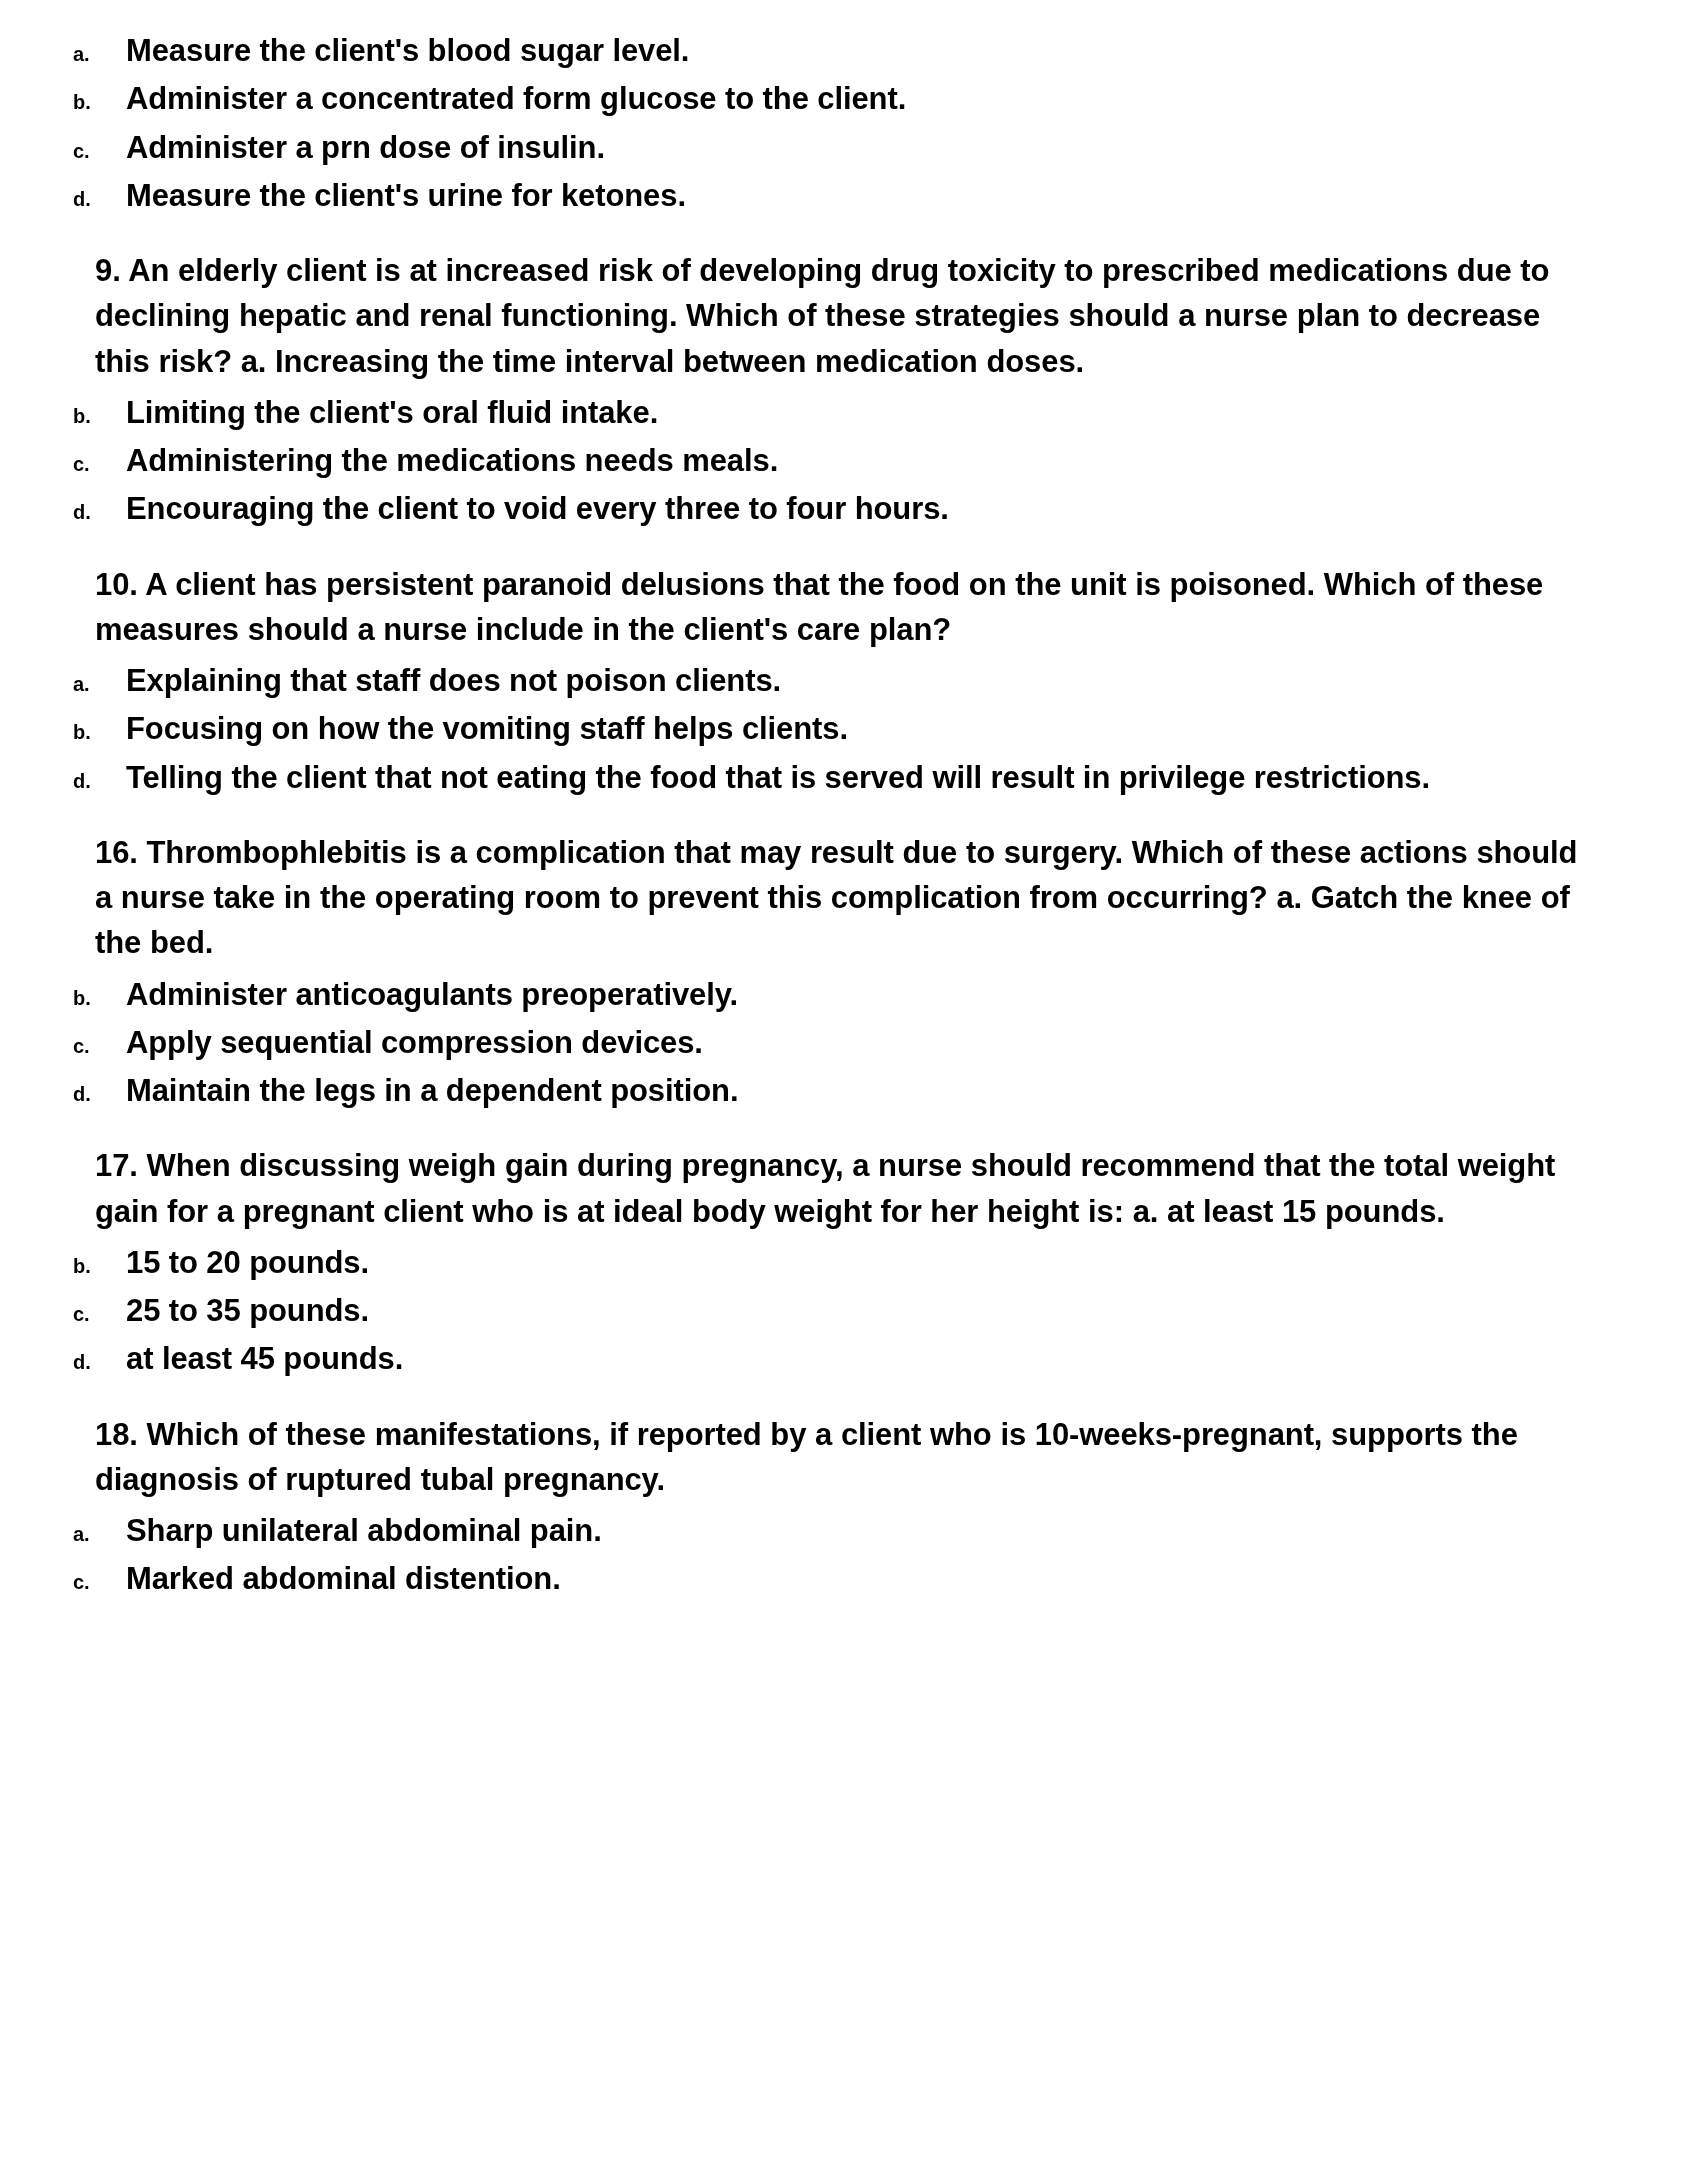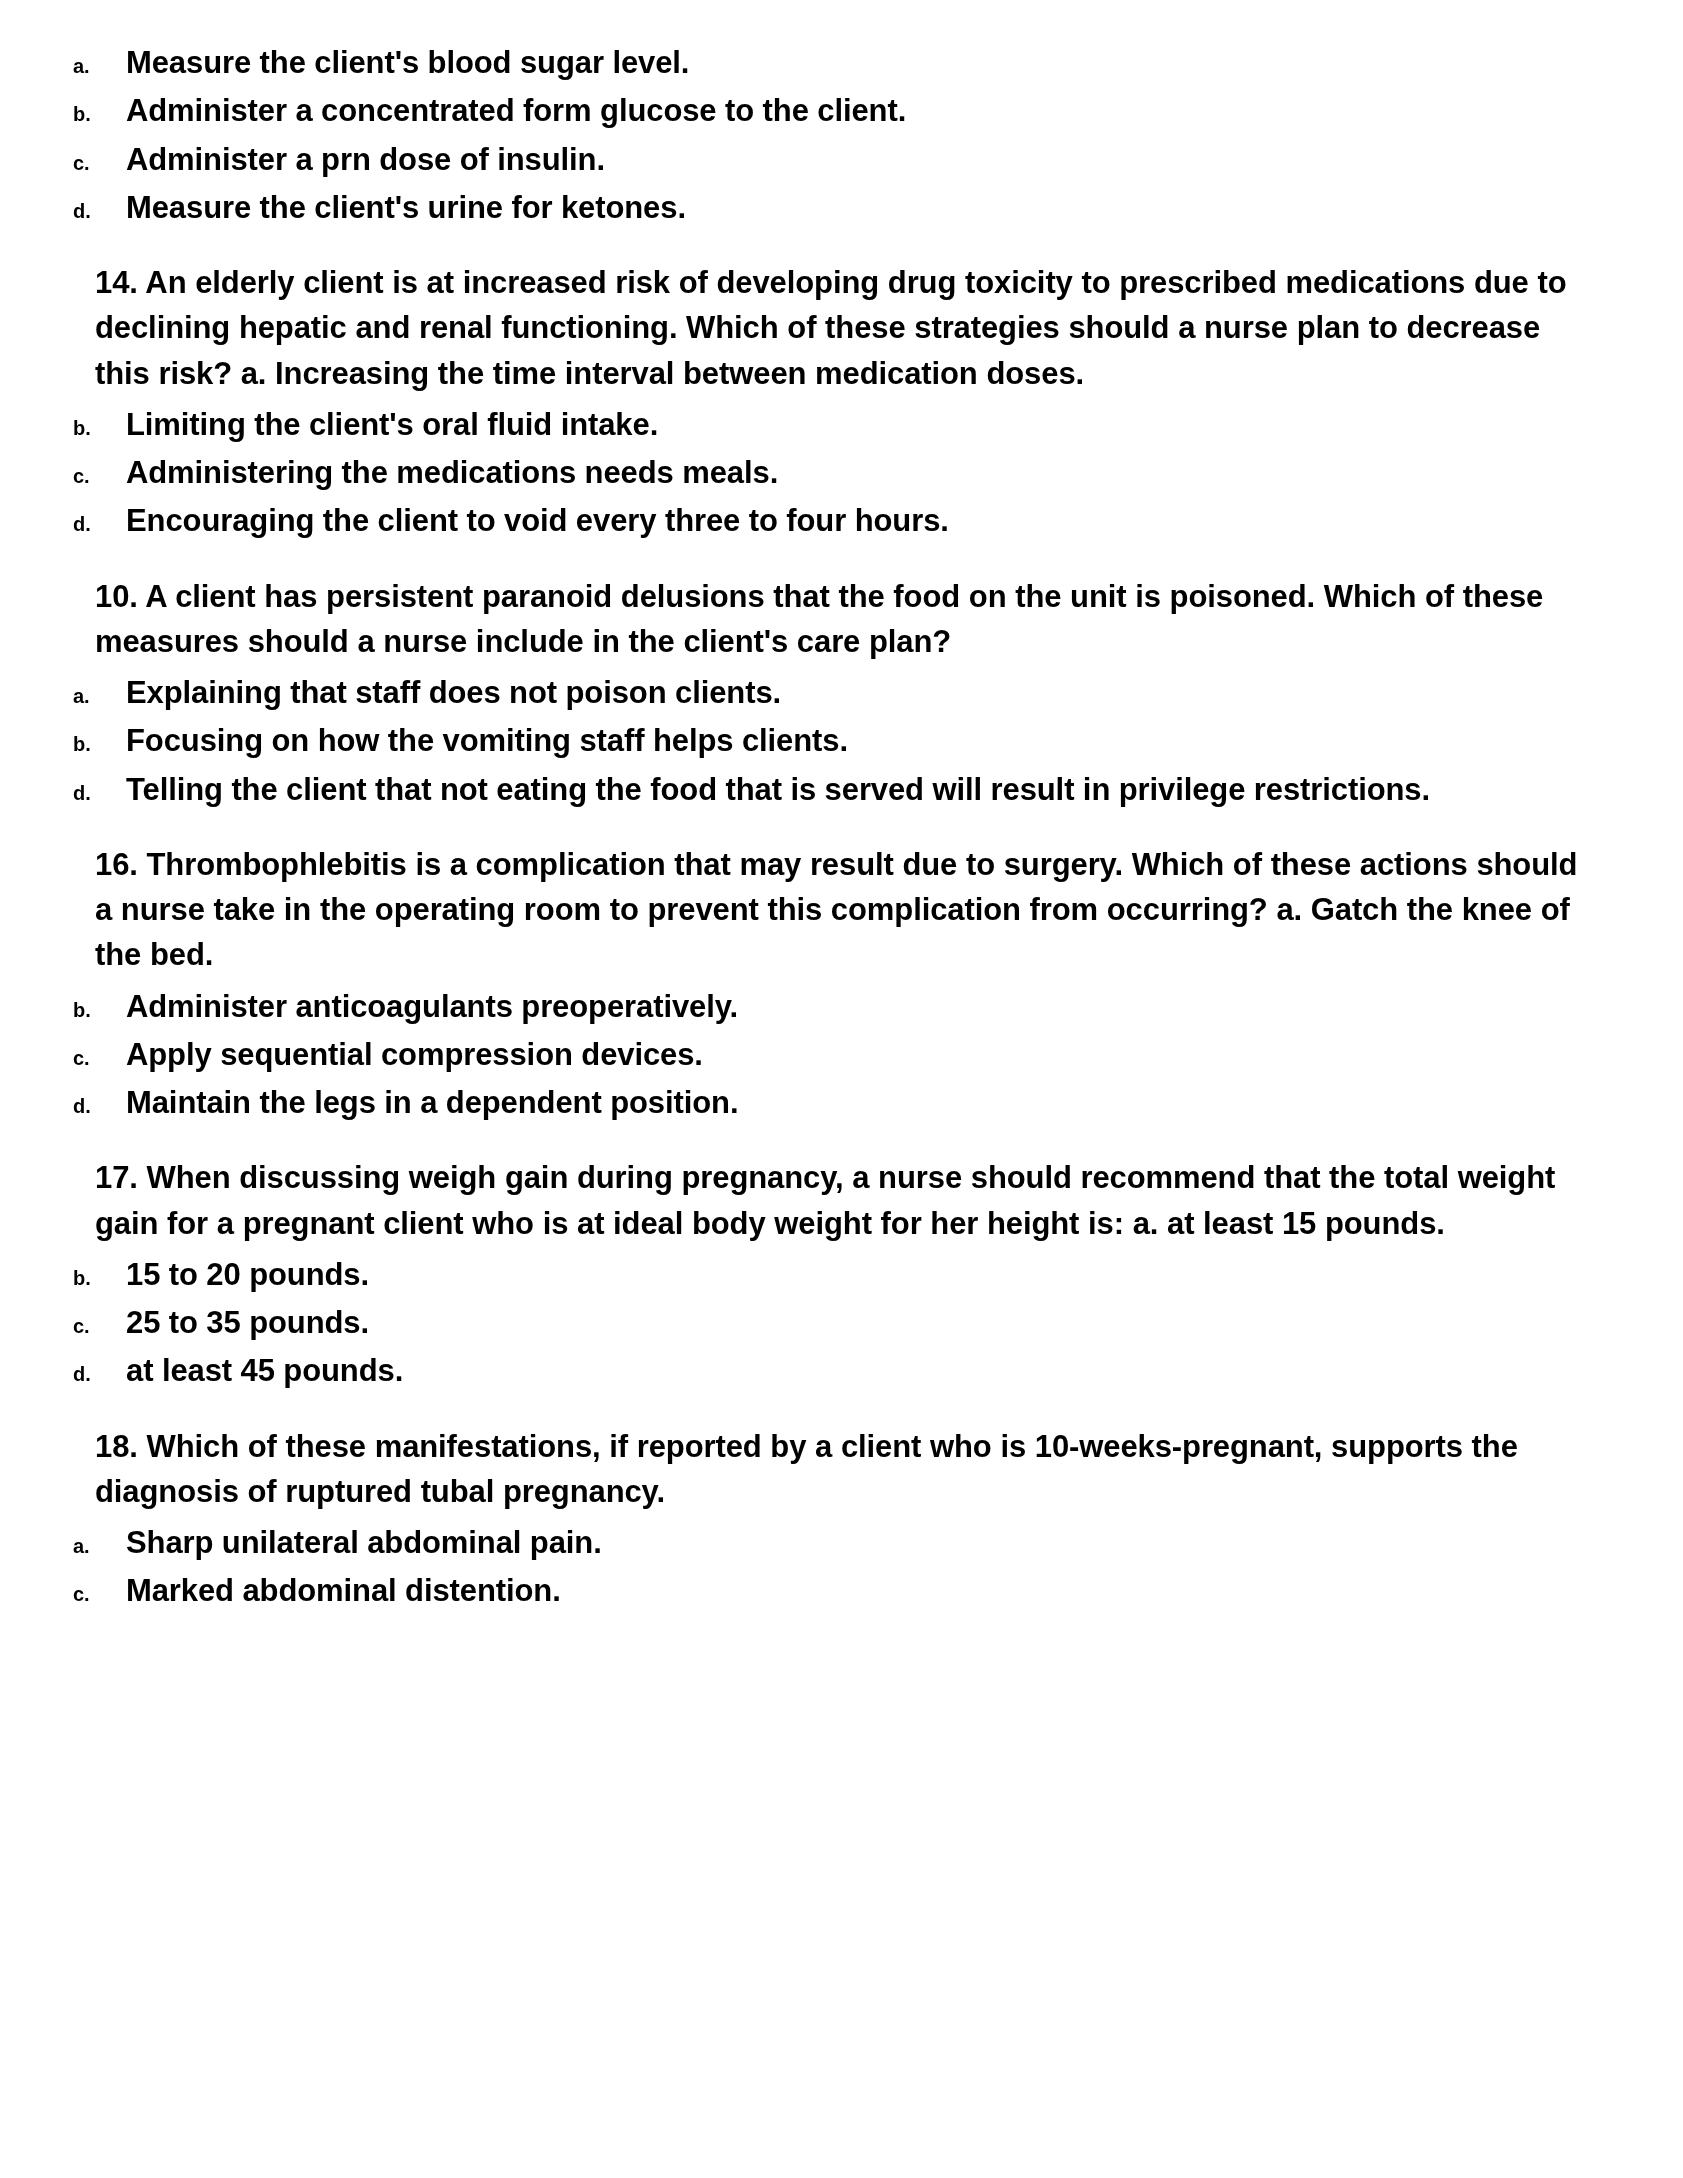--- a/index.html
+++ b/index.html
@@ -13,21 +13,21 @@
     font-family: "Liberation Sans", "DejaVu Sans", sans-serif;
     color: #000000;
     -webkit-font-smoothing: antialiased;
   }
   .page {
     position: relative;
     width: 1683px;
     height: 1604px;
     background: #ffffff;
     box-sizing: border-box;
-    padding: 40px 83px 0 95px;
+    padding: 28px 83px 0 95px;
     overflow: hidden;
   }
   .content {
     width: 1495px;
   }
   
   .q-block {
     font-size: 31px;
     font-weight: 700;
     line-height: 1.46;
@@ -76,21 +76,21 @@
   <div class="content">
 
     <div class="group">
       <div class="opt"><span class="opt-letter">a.</span><span class="opt-gap"></span><span>Measure the client's blood sugar level.</span></div>
       <div class="opt"><span class="opt-letter">b.</span><span class="opt-gap"></span><span>Administer a concentrated form glucose to the client.</span></div>
       <div class="opt"><span class="opt-letter">c.</span><span class="opt-gap"></span><span>Administer a prn dose of insulin.</span></div>
       <div class="opt"><span class="opt-letter">d.</span><span class="opt-gap"></span><span>Measure the client's urine for ketones.</span></div>
     </div>
 
     <div class="group">
-      <p class="q-block spaced-top">14. An elderly client is at increased risk of developing drug toxicity to prescribed medications due to declining hepatic and renal functioning. Which of these strategies should a nurse plan to decrease this risk? a. Increasing the time interval between medication doses.</p>
+      <p class="q-block spaced-top">9. An elderly client is at increased risk of developing drug toxicity to prescribed medications due to declining hepatic and renal functioning. Which of these strategies should a nurse plan to decrease this risk? a. Increasing the time interval between medication doses.</p>
       <div class="opt"><span class="opt-letter">b.</span><span class="opt-gap"></span><span>Limiting the client's oral fluid intake.</span></div>
       <div class="opt"><span class="opt-letter">c.</span><span class="opt-gap"></span><span>Administering the medications needs meals.</span></div>
       <div class="opt"><span class="opt-letter">d.</span><span class="opt-gap"></span><span>Encouraging the client to void every three to four hours.</span></div>
     </div>
 
     <div class="group">
       <p class="q-block spaced-top">10. A client has persistent paranoid delusions that the food on the unit is poisoned. Which of these measures should a nurse include in the client's care plan?</p>
       <div class="opt"><span class="opt-letter">a.</span><span class="opt-gap"></span><span>Explaining that staff does not poison clients.</span></div>
       <div class="opt"><span class="opt-letter">b.</span><span class="opt-gap"></span><span>Focusing on how the vomiting staff helps clients.</span></div>
       <div class="opt"><span class="opt-letter">d.</span><span class="opt-gap"></span><span>Telling the client that not eating the food that is served will result in privilege restrictions.</span></div>

